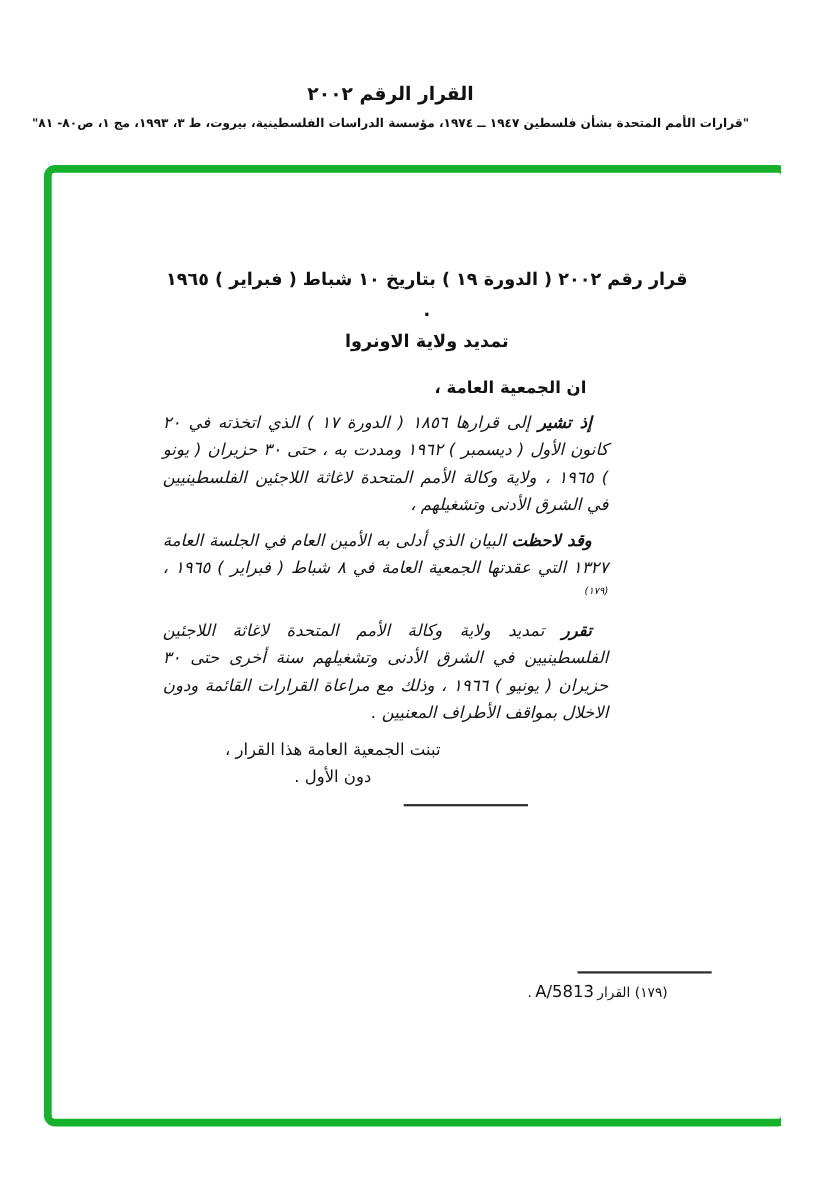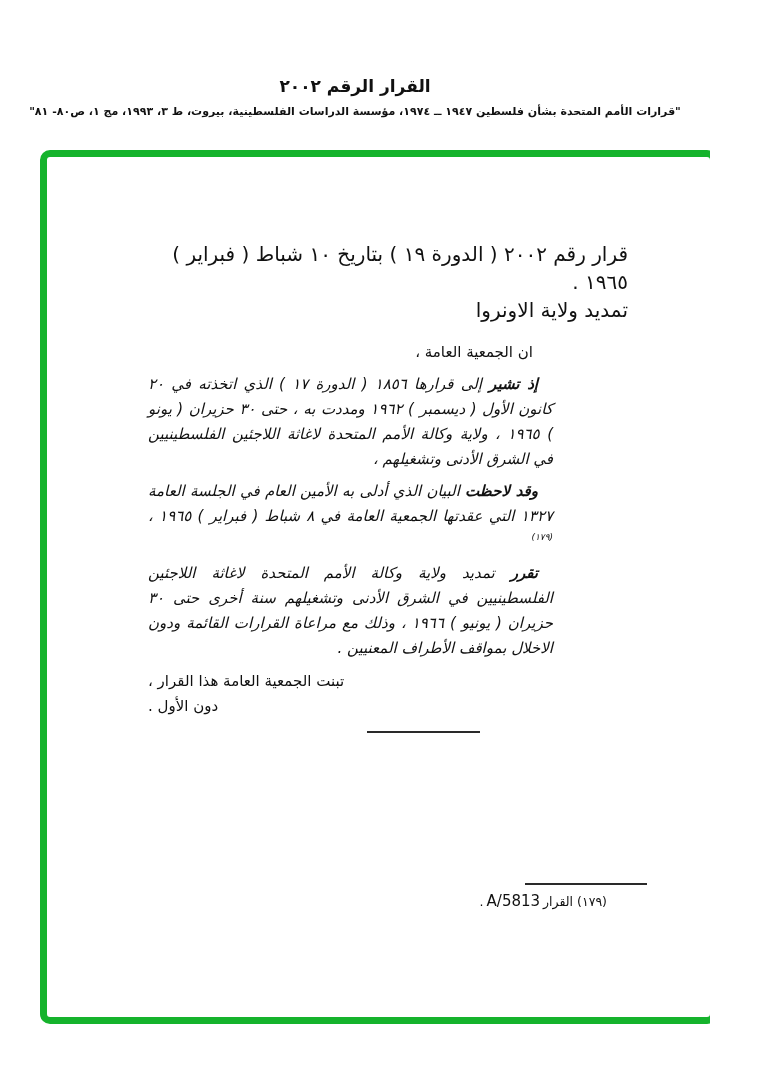--- a/index.html
+++ b/index.html
@@ -55,45 +55,45 @@
     position: absolute;
     left: 148px;
     top: 240px;
     width: 405px;
     direction: rtl;
     font-size: 15px;
     line-height: 25px;
     text-align: justify;
   }
   .res-heading {
-    text-align: right;
-    font-weight: normal;
-    font-size: 20px;
+    text-align: center;
+    font-weight: bold;
+    font-size: 16px;
     line-height: 28px;
     margin: 0 -75px 0 0; 
   }
   .preamble {
     margin: 16px 0 0 0;
-    font-weight: normal;
+    font-weight: bold;
     text-indent: 20px;
   }
   .para {
     margin: 7px 0 0 0;
     text-indent: 15px;
     font-style: italic;
   }
   .para b { font-weight: bold; }
   .fn-ref {
     font-size: 9px;
     vertical-align: super;
     line-height: 0;
   }
   .closing {
     margin: 8px 96px 0 0;
-    text-align: left;
+    text-align: center;
     line-height: 25px;
   }
   .separator {
     width: 113px;
     height: 0;
     border-top: 2px solid #2a2a2a;
     margin: 12px 73px 0 0;
   }
   
   .footnote-rule {

